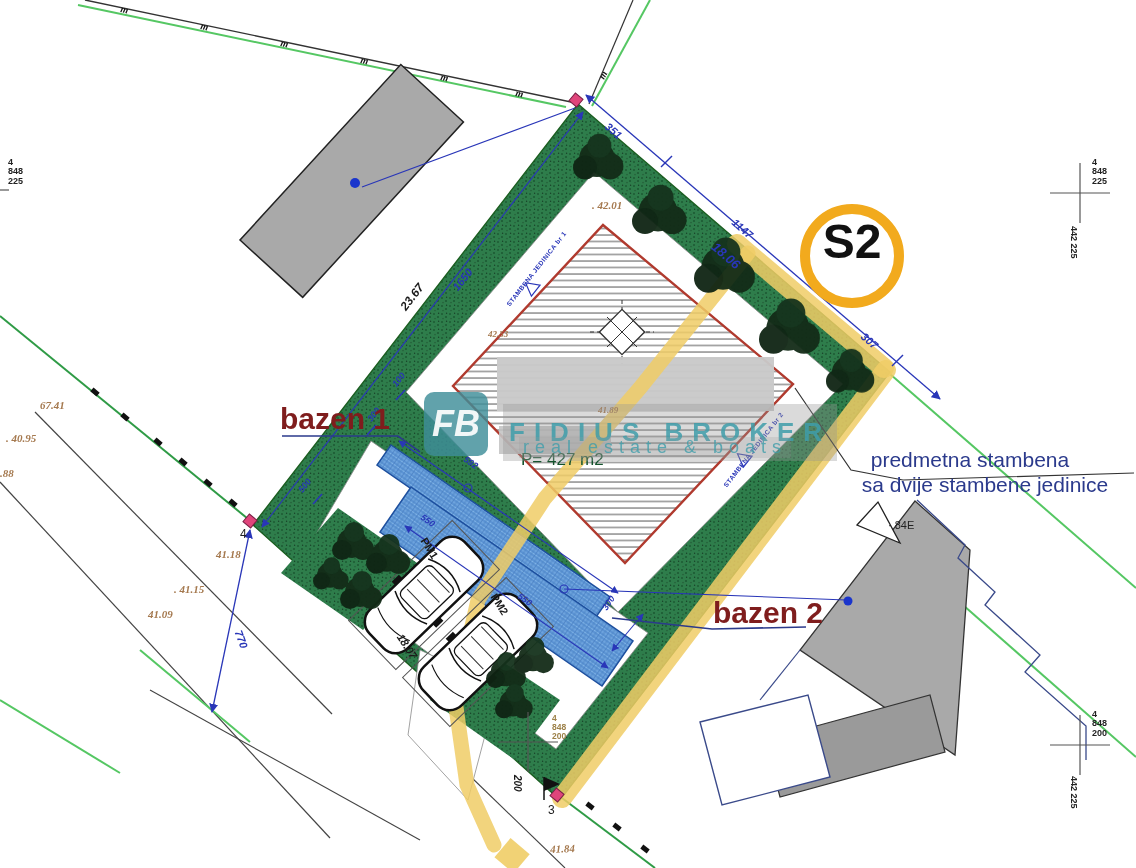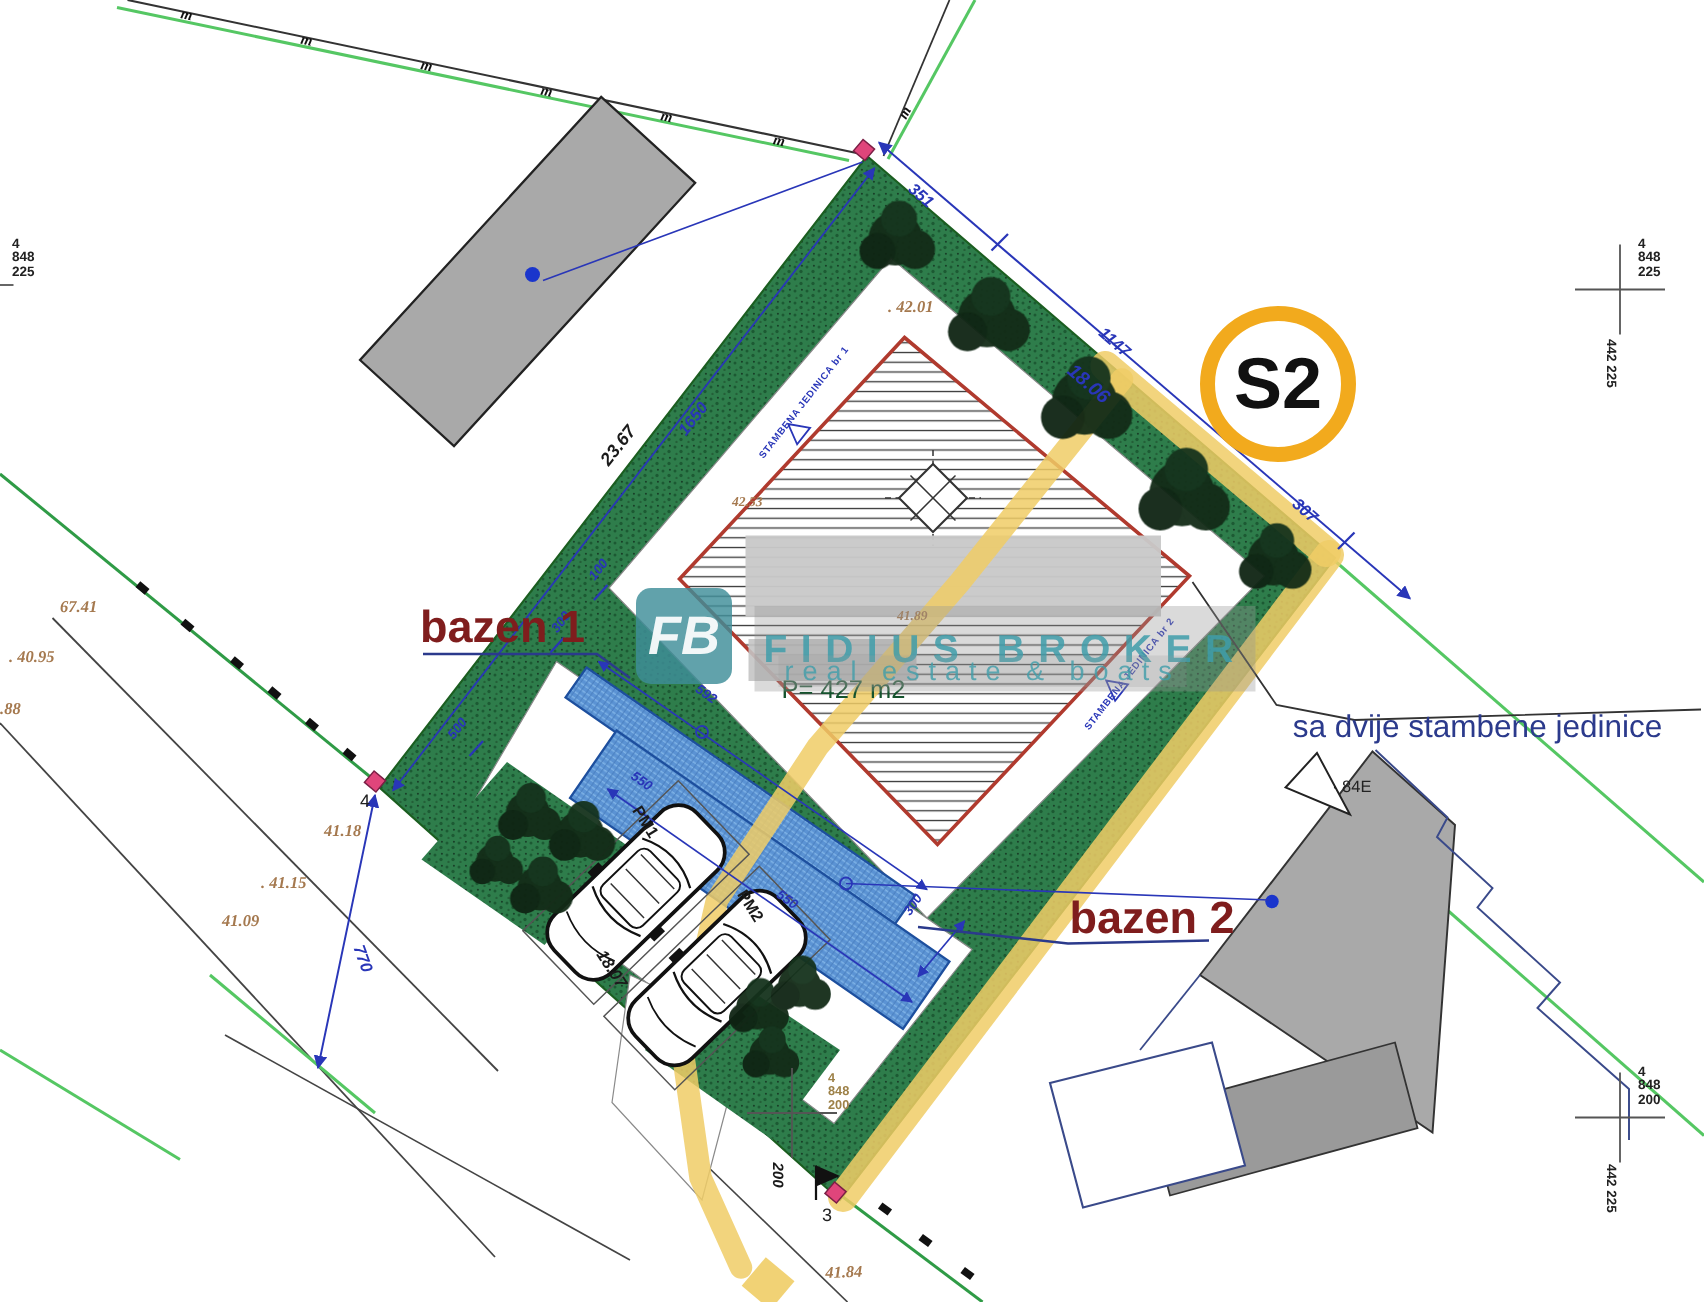--- a/index.html
+++ b/index.html
@@ -13,21 +13,21 @@
   .dimlg{color:#2936b8;font-style:italic;font-weight:700;font-size:13px;}
   .blk{color:#1a1a1a;font-weight:600;font-style:italic;font-size:11px;}
   .elev{color:#a5794f;font-family:"Liberation Serif",serif;font-style:italic;font-weight:700;font-size:11px;}
   .elevs{font-size:9px;}
   .coord{font-size:9px;color:#222;font-weight:600;line-height:1.05;}
   .coordtan{color:#9d8148;}
   .tinyblue{color:#2936b8;font-size:6.5px;font-weight:600;letter-spacing:.5px;}
   .pool-label{color:#7f1d1d;font-size:30px;font-weight:bold;}
   .note{color:#2b3a8c;font-size:21px;text-align:center;}
   .badge{position:absolute;left:800px;top:204px;width:104px;height:104px;box-sizing:border-box;
-         border:10px solid #f2aa1d;border-radius:50%;background:#fff;display:flex;align-items:center;
+         border:10px solid #f2aa1d;border-radius:50%;background:#fff;display:flex;align-items:flex-start;
          justify-content:center;font-size:48px;font-weight:700;color:#111;}
   .wm-logo{position:absolute;left:424px;top:392px;width:64px;height:64px;border-radius:10px;
            background:rgba(62,142,152,.82);color:rgba(255,255,255,.92);display:flex;align-items:center;
            justify-content:center;font-size:36px;font-weight:700;font-style:italic;}
   .wm-brand{position:absolute;left:503px;top:404px;font-size:26px;font-weight:700;letter-spacing:9px;
             color:rgba(64,158,170,.85);background:rgba(150,150,150,.35);padding:13px 6px;}
   .wm-tag{position:absolute;left:519px;top:437px;font-size:18px;letter-spacing:6px;
           color:rgba(64,158,170,.8);background:rgba(150,150,150,.22);padding:0 4px;}
 </style>
 </head>
@@ -274,20 +274,21 @@
 <div class="lbl blk" style="left:498px;top:592px;font-style:normal;transform:rotate(58deg);">PM2</div>
 
 <div class="lbl tinyblue" style="left:505px;top:303px;transform:rotate(-52deg);">STAMBENA JEDINICA br 1</div>
 <div class="lbl tinyblue" style="left:722px;top:484px;transform:rotate(-52deg);">STAMBENA JEDINICA br 2</div>
 
 <div class="lbl" style="left:888px;top:520px;font-size:11px;color:#222;">· 84E</div>
 
 <div class="lbl pool-label" style="left:280px;top:403px;">bazen 1</div>
 <div class="lbl pool-label" style="left:713px;top:597px;">bazen 2</div>
 
+<div class="lbl note" style="left:840px;top:449px;width:260px;">predmetna stambena</div>
 <div class="lbl note" style="left:832px;top:474px;width:306px;">sa dvije stambene jedinice</div>
 
 <div class="lbl" style="left:521px;top:451px;font-size:17px;color:#14532d;">P= 427 m2</div>
 
 <div class="lbl coord" style="left:8px;top:158px;">4
 848
 225</div>
 <div class="lbl coord" style="left:1092px;top:158px;">4
 848
 225</div>

